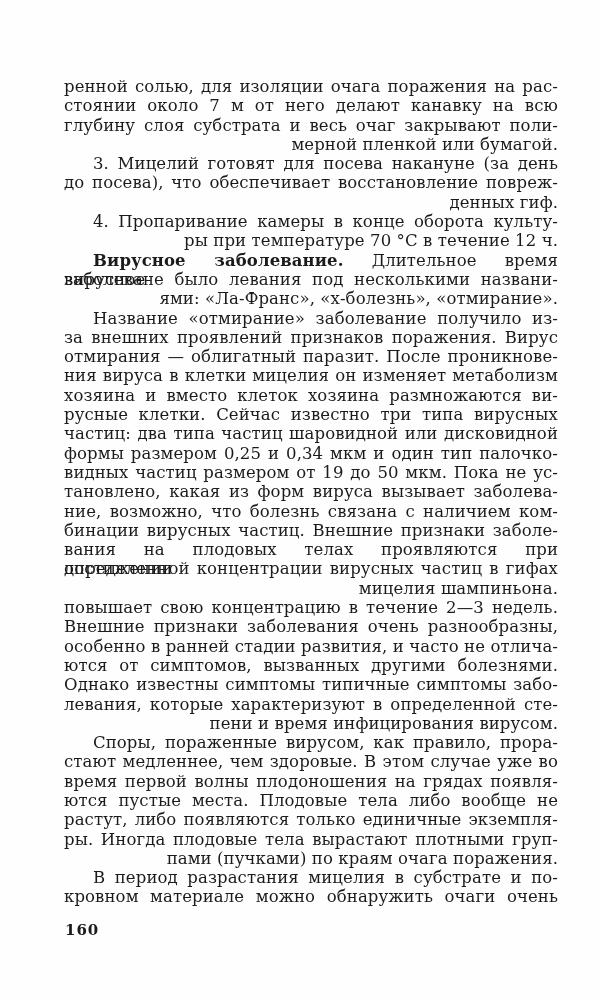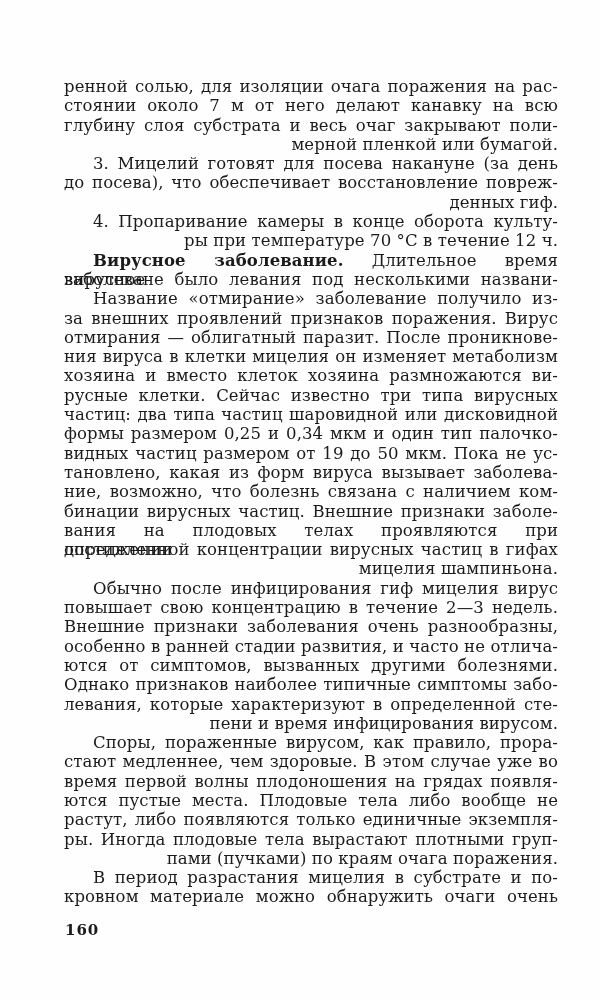--- a/index.html
+++ b/index.html
@@ -66,41 +66,41 @@
       <div class="line just"><span>стоянии около 7 м от него делают канавку на всю</span></div>
       <div class="line just"><span>глубину слоя субстрата и весь очаг закрывают поли-</span></div>
       <div class="line"><span>мерной пленкой или бумагой.</span></div>
       <div class="line just indent"><span>3. Мицелий готовят для посева накануне (за день</span></div>
       <div class="line just"><span>до посева), что обеспечивает восстановление повреж-</span></div>
       <div class="line"><span>денных гиф.</span></div>
       <div class="line just indent"><span>4. Пропаривание камеры в конце оборота культу-</span></div>
       <div class="line"><span>ры при температуре 70 °С в течение 12 ч.</span></div>
       <div class="line just indent"><span class="bold">Вирусное заболевание.</span><span> Длительное время вирусное</span></div>
       <div class="line just"><span>заболеване было левания под несколькими названи-</span></div>
+      <div class="line"><span>ями: «Ла-Франс», «х-болезнь», «отмирание».</span></div>
       <div class="line just indent"><span>Название «отмирание» заболевание получило из-</span></div>
       <div class="line just"><span>за внешних проявлений признаков поражения. Вирус</span></div>
       <div class="line just"><span>отмирания — облигатный паразит. После проникнове-</span></div>
       <div class="line just"><span>ния вируса в клетки мицелия он изменяет метаболизм</span></div>
       <div class="line just"><span>хозяина и вместо клеток хозяина размножаются ви-</span></div>
       <div class="line just"><span>русные клетки. Сейчас известно три типа вирусных</span></div>
       <div class="line just"><span>частиц: два типа частиц шаровидной или дисковидной</span></div>
       <div class="line just"><span>формы размером 0,25 и 0,34 мкм и один тип палочко-</span></div>
       <div class="line just"><span>видных частиц размером от 19 до 50 мкм. Пока не ус-</span></div>
       <div class="line just"><span>тановлено, какая из форм вируса вызывает заболева-</span></div>
       <div class="line just"><span>ние, возможно, что болезнь связана с наличием ком-</span></div>
       <div class="line just"><span>бинации вирусных частиц. Внешние признаки заболе-</span></div>
       <div class="line just"><span>вания на плодовых телах проявляются при достижении</span></div>
       <div class="line just"><span>определенной концентрации вирусных частиц в гифах</span></div>
       <div class="line"><span>мицелия шампиньона.</span></div>
-      <div class="line just indent"><span>Обычно после инфицирования гиф мицелия вирус</span></div>
       <div class="line just"><span>повышает свою концентрацию в течение 2—3 недель.</span></div>
       <div class="line just"><span>Внешние признаки заболевания очень разнообразны,</span></div>
       <div class="line just"><span>особенно в ранней стадии развития, и часто не отлича-</span></div>
       <div class="line just"><span>ются от симптомов, вызванных другими болезнями.</span></div>
-      <div class="line just"><span>Однако признаков наиболее типичные симптомы забо-</span></div>
+      <div class="line just"><span>Однако известны симптомы типичные симптомы забо-</span></div>
       <div class="line just"><span>левания, которые характеризуют в определенной сте-</span></div>
       <div class="line"><span>пени и время инфицирования вирусом.</span></div>
       <div class="line just indent"><span>Споры, пораженные вирусом, как правило, прора-</span></div>
       <div class="line just"><span>стают медленнее, чем здоровые. В этом случае уже во</span></div>
       <div class="line just"><span>время первой волны плодоношения на грядах появля-</span></div>
       <div class="line just"><span>ются пустые места. Плодовые тела либо вообще не</span></div>
       <div class="line just"><span>растут, либо появляются только единичные экземпля-</span></div>
       <div class="line just"><span>ры. Иногда плодовые тела вырастают плотными груп-</span></div>
       <div class="line"><span>пами (пучками) по краям очага поражения.</span></div>
       <div class="line just indent"><span>В период разрастания мицелия в субстрате и по-</span></div>

